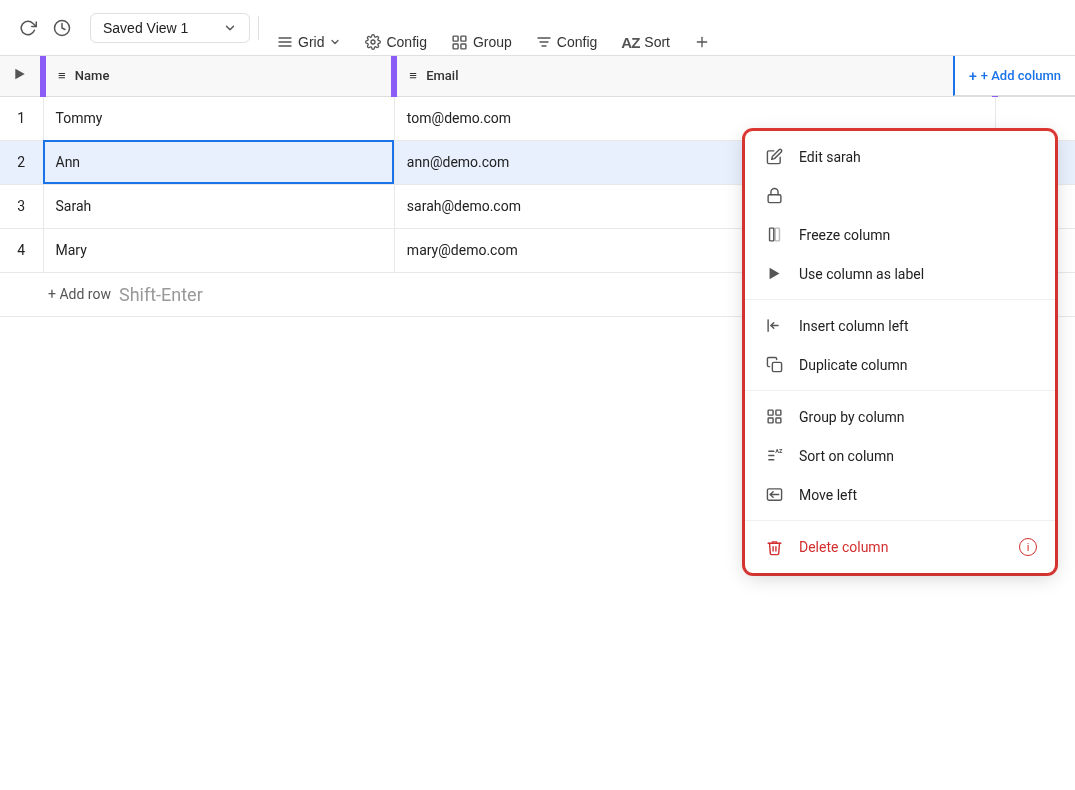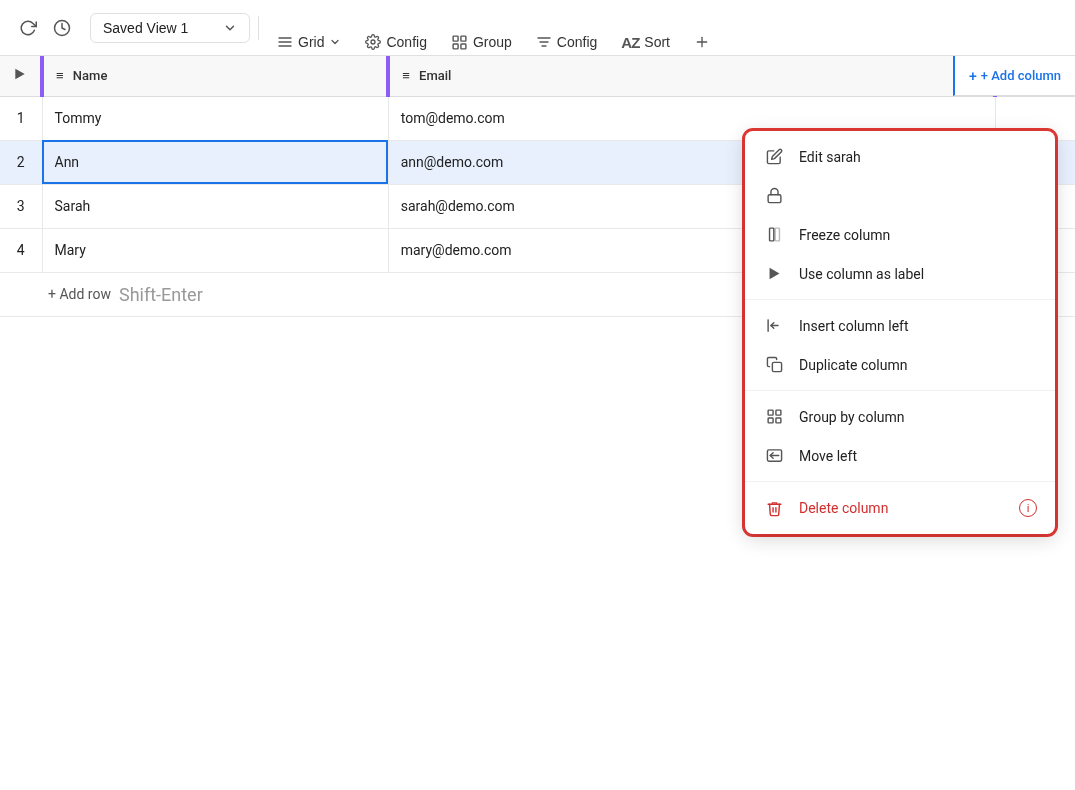--- a/index.html
+++ b/index.html
@@ -97,21 +97,21 @@
     }
 
     .grid-table {
       width: 100%;
       border-collapse: collapse;
     }
 
     .grid-table th {
       background: #f8f8f8;
       border-bottom: 1px solid #ddd;
-      border-right: 4px solid #8b5cf6;
+      border-right: 6px solid #8b5cf6;
       padding: 10px 12px;
       text-align: left;
       font-weight: 500;
       font-size: 13px;
       color: #333;
       height: 40px;
       white-space: nowrap;
     }
 
     .grid-table th:first-child {
@@ -436,20 +436,31 @@
               <rect x="14" y="3" width="7" height="7" rx="1"></rect>
               <rect x="3" y="14" width="7" height="7" rx="1"></rect>
               <rect x="14" y="14" width="7" height="7" rx="1"></rect>
             </svg>
           </div>
           <span class="menu-item-label">Group by column</span>
         </div>
         <div class="menu-item">
           <div class="menu-item-icon">
             <svg width="17" height="17" viewBox="0 0 24 24" fill="none" stroke="currentColor" stroke-width="2" stroke-linecap="round" stroke-linejoin="round">
+              <line x1="4" y1="6" x2="11" y2="6"></line>
+              <line x1="4" y1="12" x2="11" y2="12"></line>
+              <line x1="4" y1="18" x2="11" y2="18"></line>
+              <text x="13" y="9" font-size="8" font-weight="bold" fill="currentColor" stroke="none">AZ</text>
+            </svg>
+          </div>
+          <span class="menu-item-label">Sort on column</span>
+        </div>
+        <div class="menu-item">
+          <div class="menu-item-icon">
+            <svg width="17" height="17" viewBox="0 0 24 24" fill="none" stroke="currentColor" stroke-width="2" stroke-linecap="round" stroke-linejoin="round">
               <rect x="2" y="4" width="20" height="16" rx="2"></rect>
               <polyline points="10 8 6 12 10 16"></polyline>
               <line x1="6" y1="12" x2="18" y2="12"></line>
             </svg>
           </div>
           <span class="menu-item-label">Move left</span>
         </div>
       </div>
       <div class="menu-section">
         <div class="menu-item delete">

